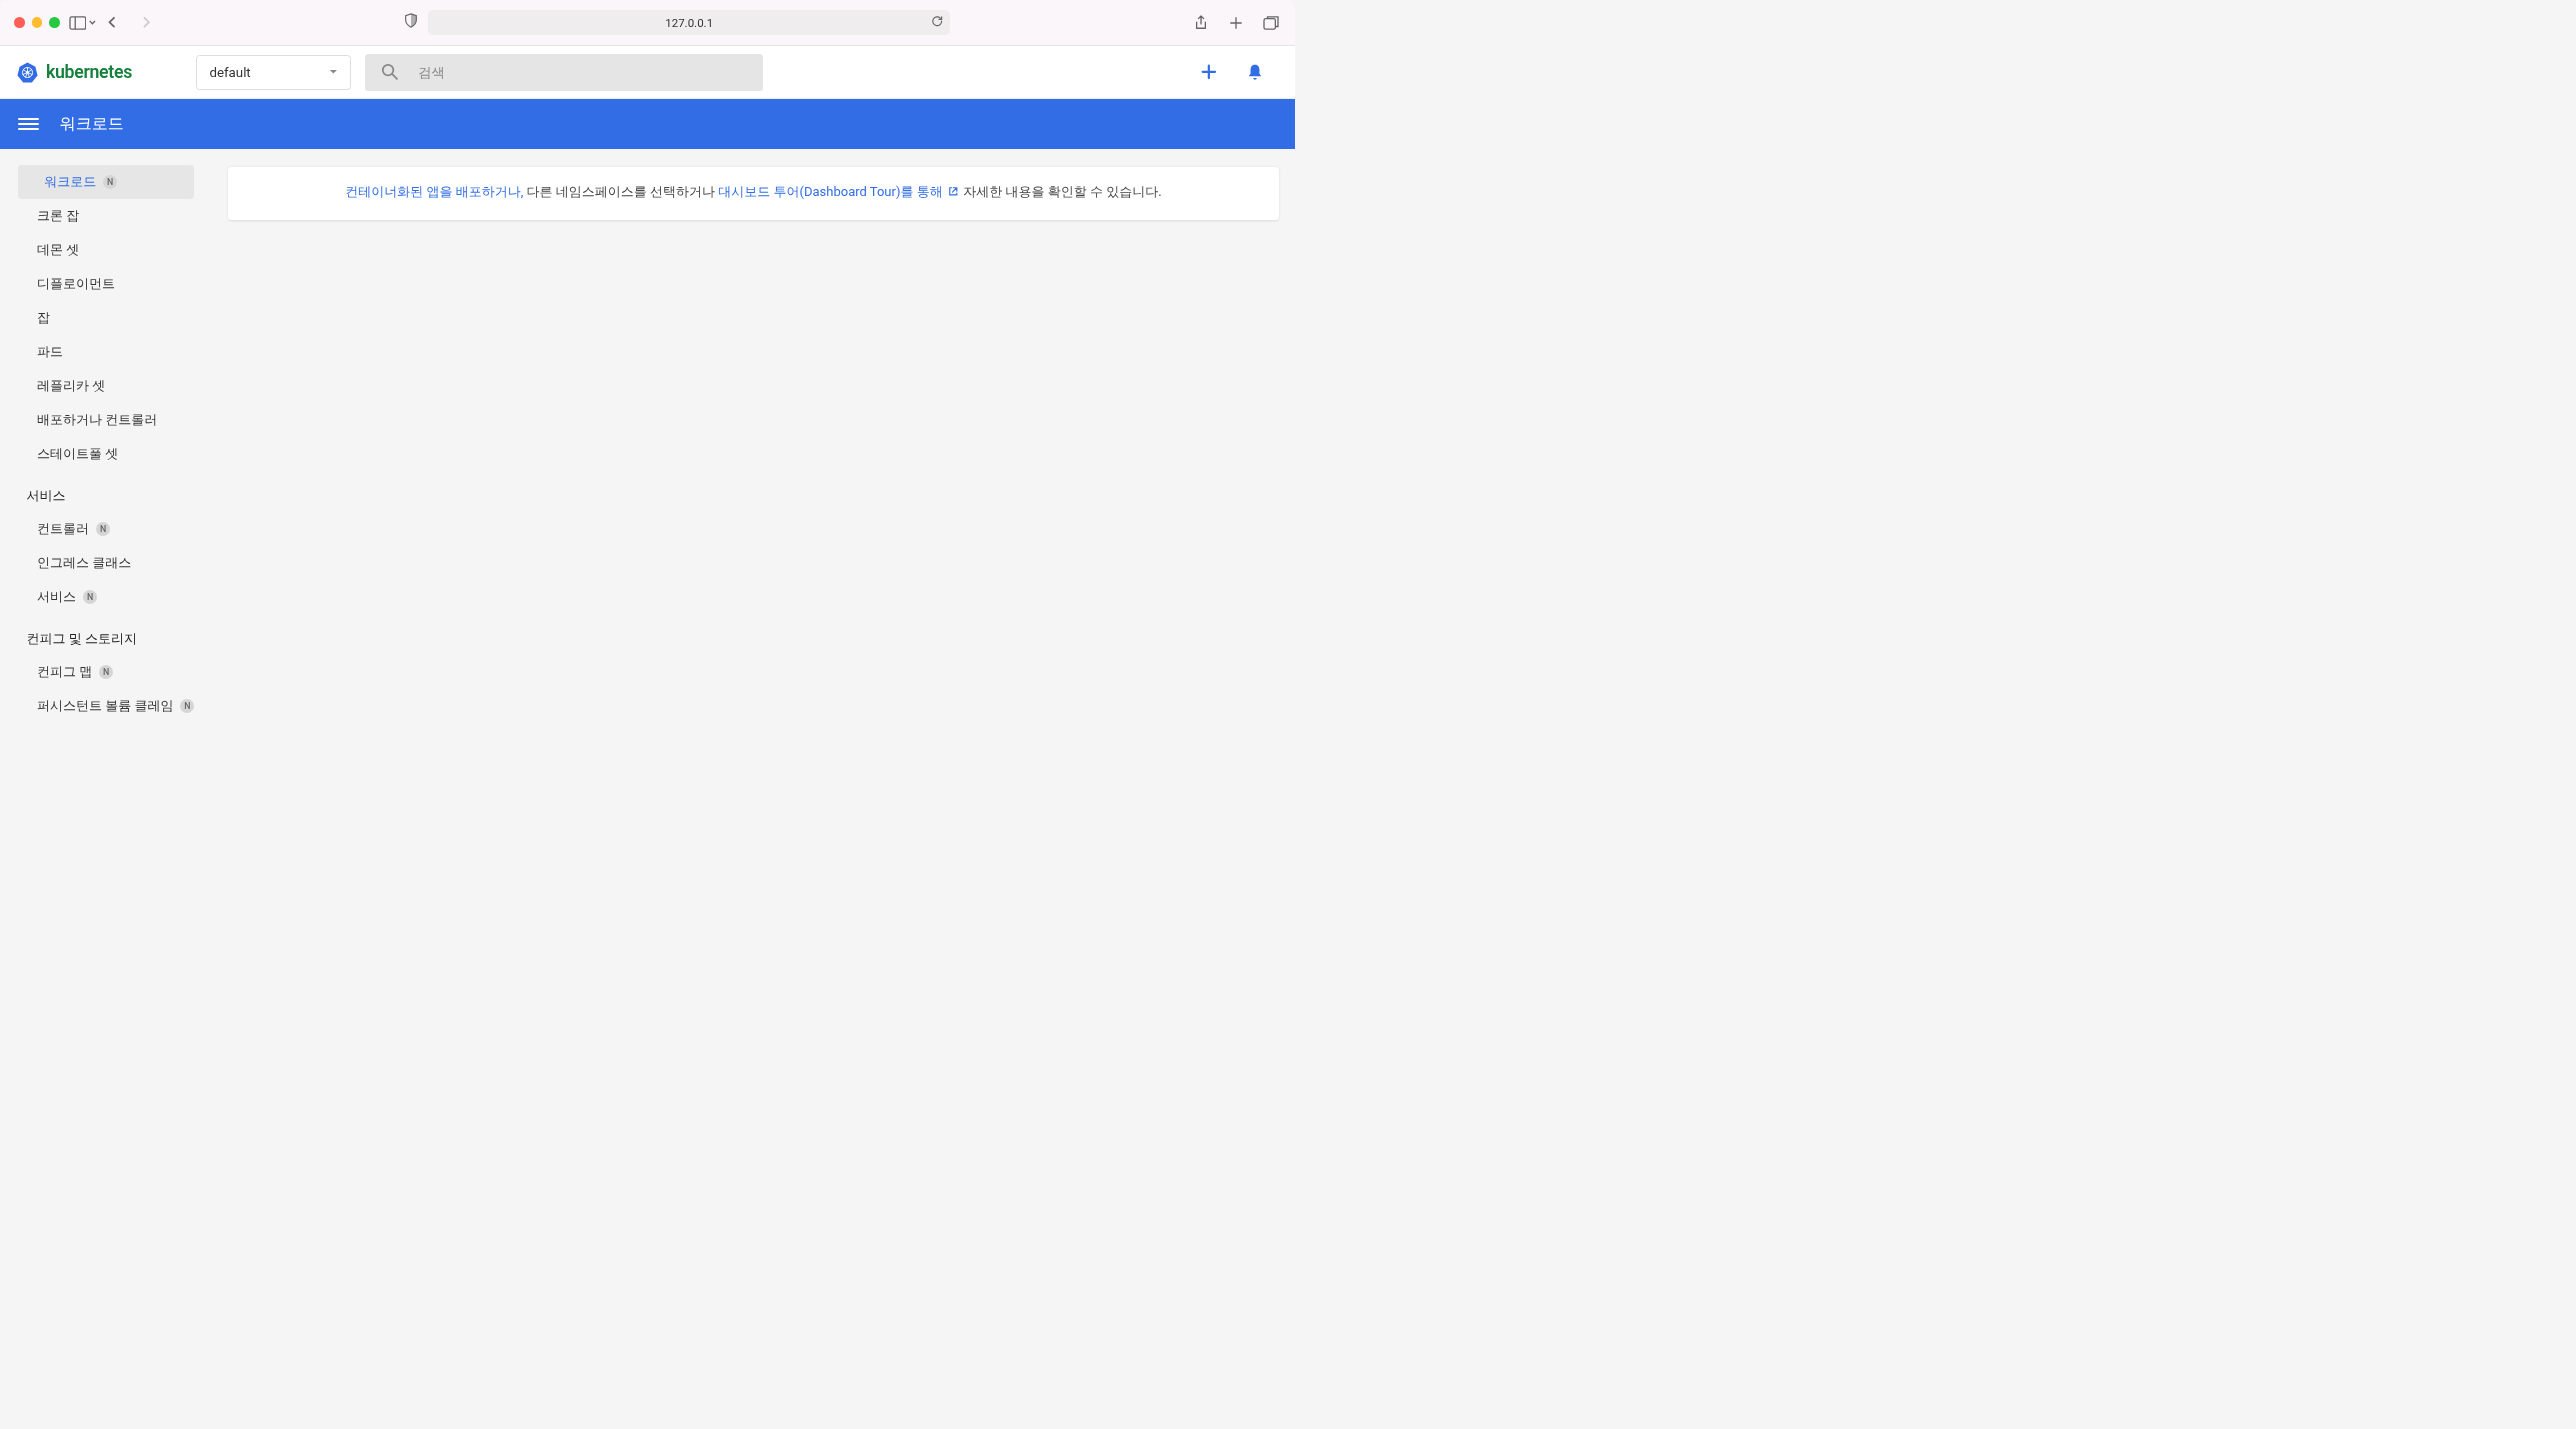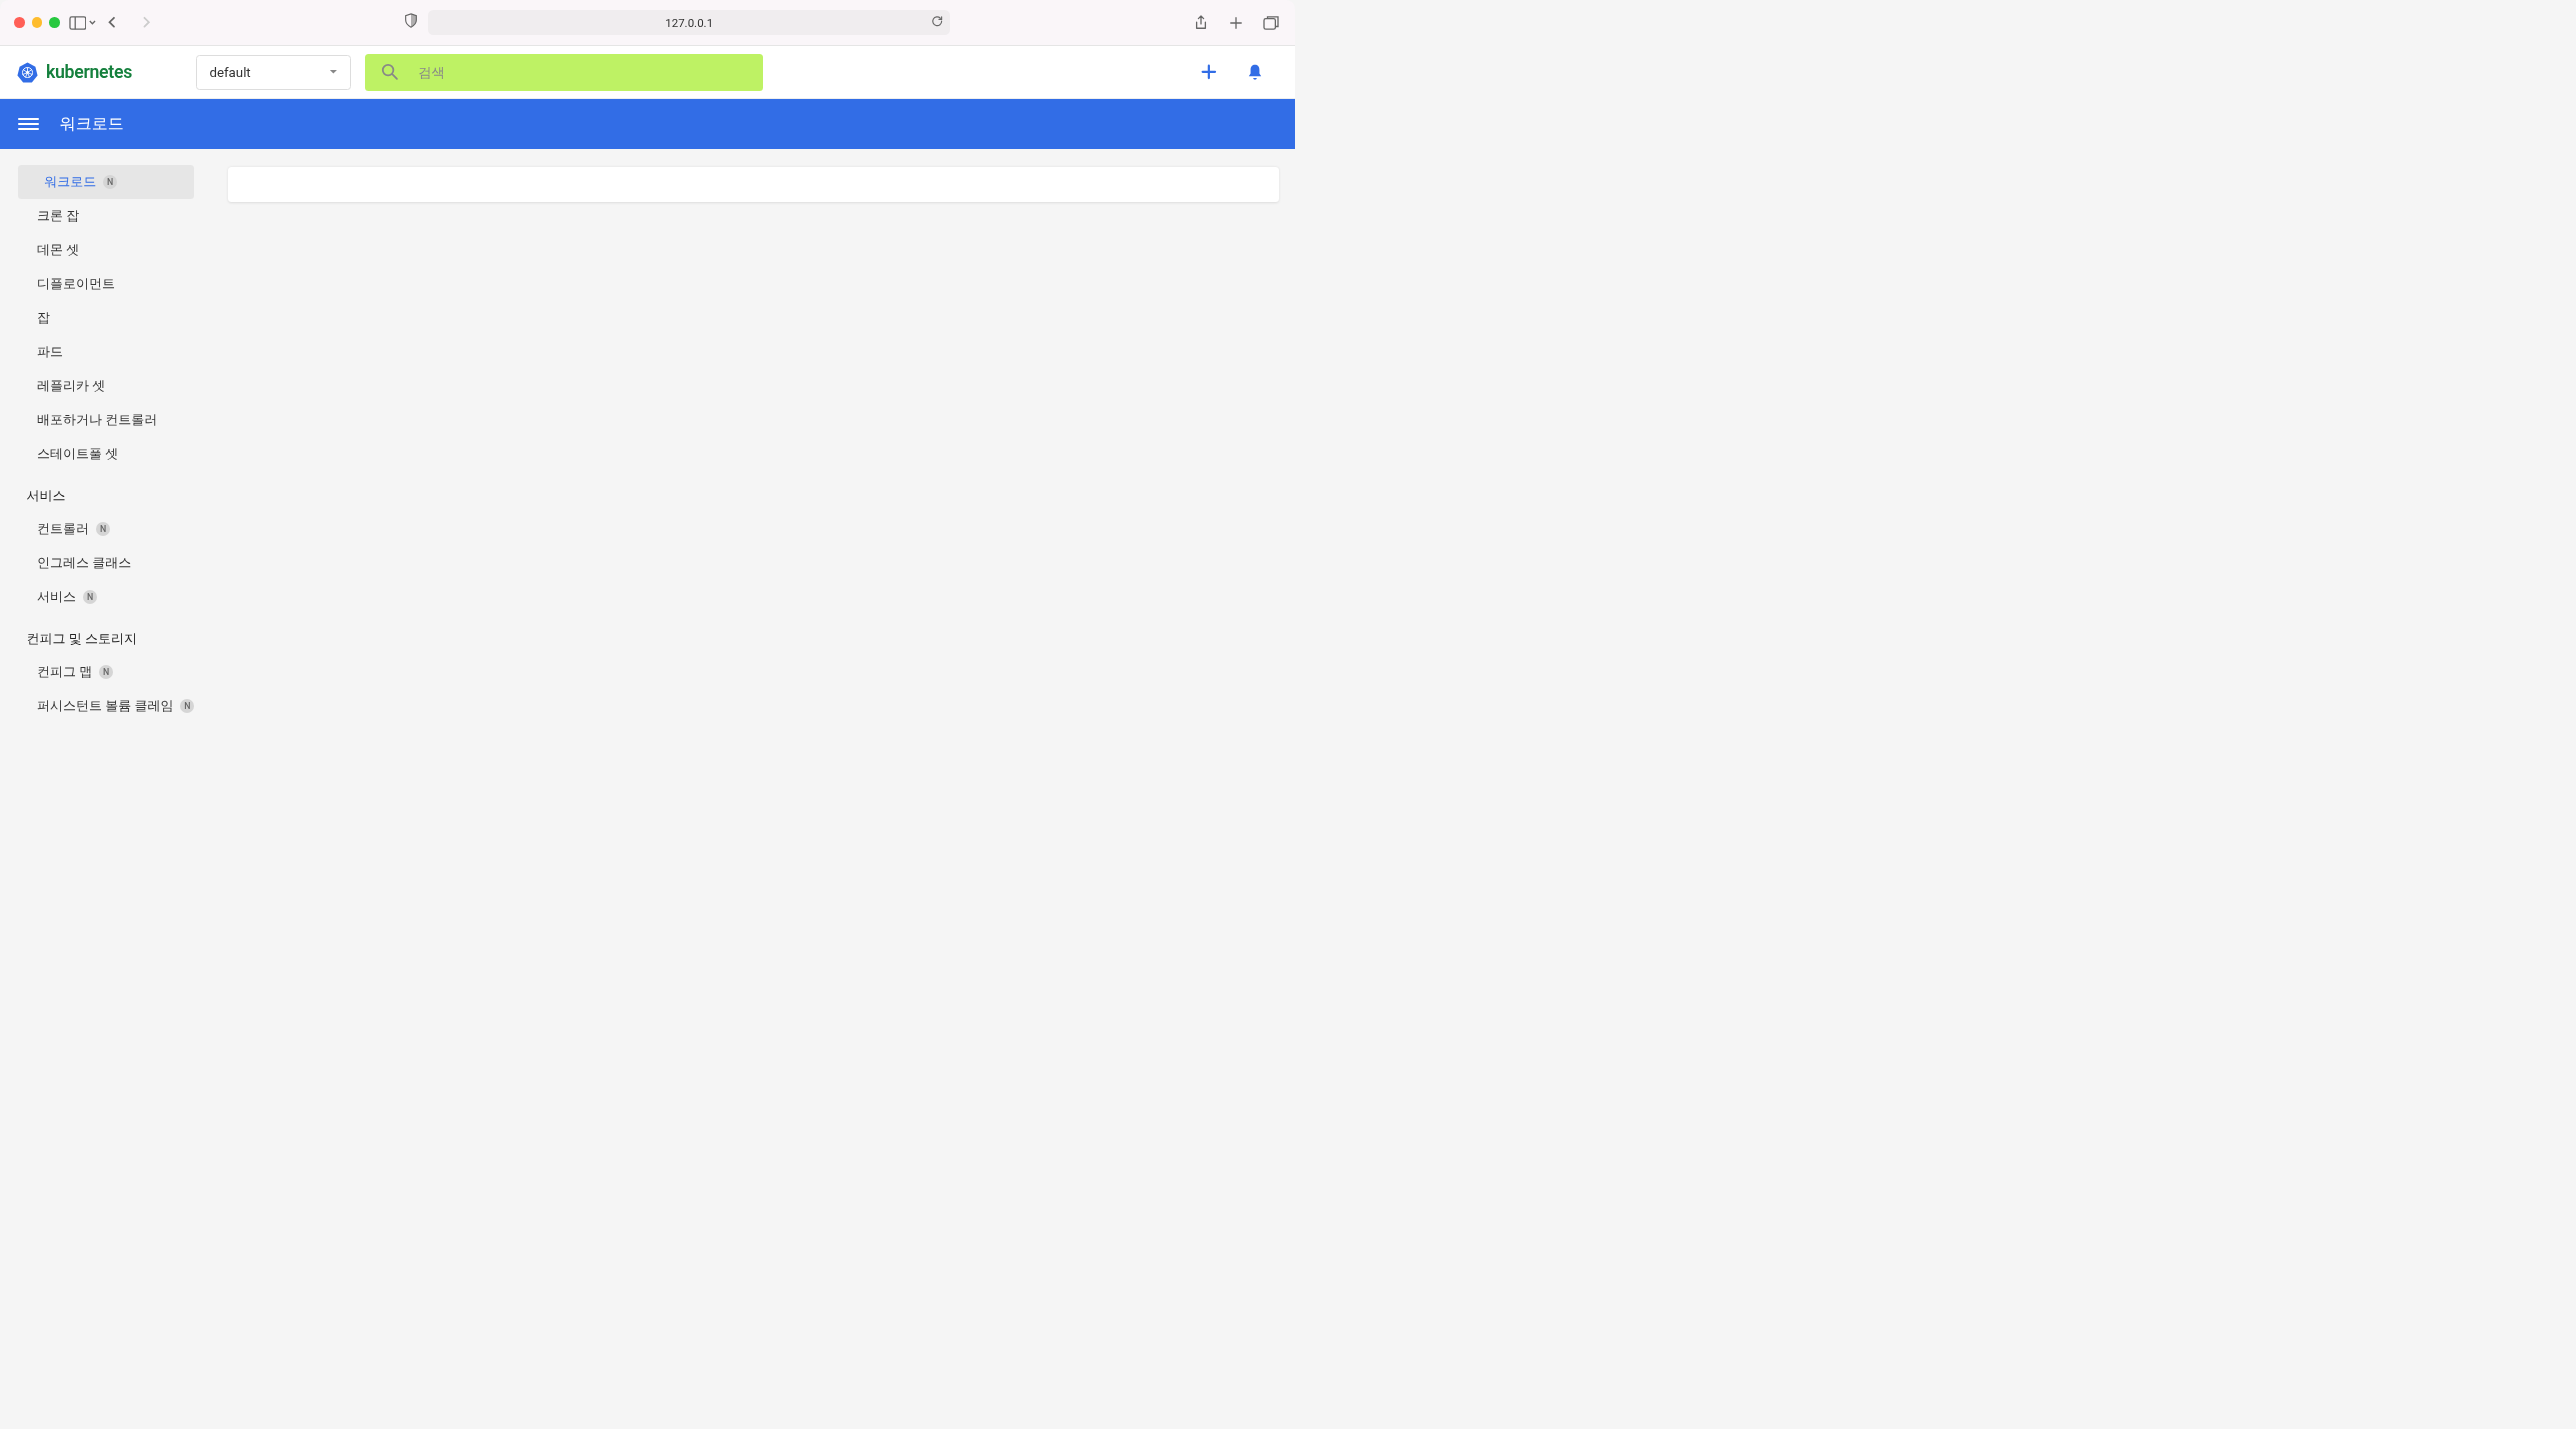--- a/index.html
+++ b/index.html
@@ -67,21 +67,21 @@
   align-items: center;
   padding: 0 12.4px;
   font-size: 13.3px;
   color: #333;
   justify-content: space-between;
 }
 .search-box {
   margin-left: 14px;
   flex: 0 0 398px;
   height: 37px;
-  background: #bef264;
+  background: #e5e5e5;
   border-radius: 3.5px;
   display: flex;
   align-items: center;
   padding: 0 16px;
   gap: 19.5px;
 }
 .search-box input {
   flex: 1;
   border: none;
   background: transparent;
@@ -339,16 +339,22 @@
     </div>
     <div class="sidebar-item">
       <span>시크릿</span>
       <span class="n-badge">N</span>
     </div>
 
   </div>
 
   <div class="main-content">
     <div class="empty-card">
+      <div class="empty-sub">
+        <span class="link">컨테이너화된 앱을 배포하거나,</span><span> 다른 네임스페이스를 선택하거나 </span><span class="link">대시보드 투어(Dashboard Tour)를 통해</span>
+        <span class="ext-icon"><svg width="10.6" height="10.6" viewBox="0 0 12 12">
+              <path d="M4 2 H2 V10 H10 V8 M6 2 H10 V6 M10 2 L5 7" fill="none" stroke="#326de6" stroke-width="1.3" stroke-linecap="round"></path>
+            </svg></span><span> 자세한 내용을 확인할 수 있습니다.</span>
+      </div>
     </div>
   </div>
 </div>
 
 
 </body></html>

